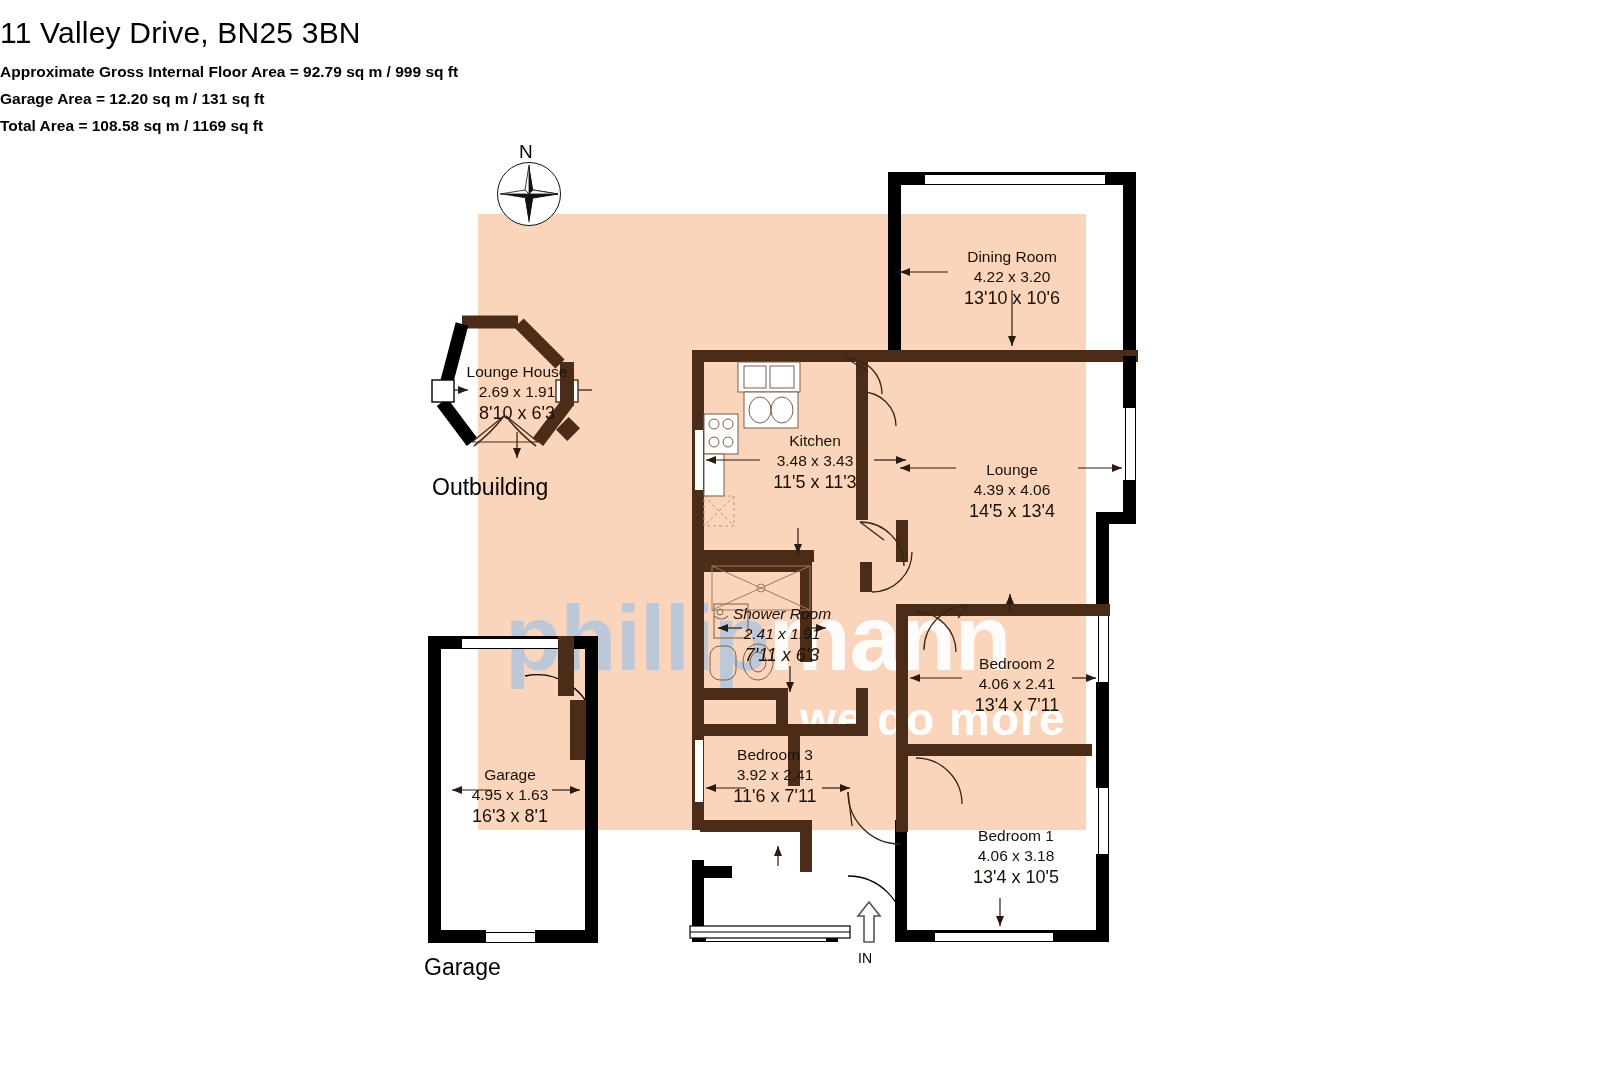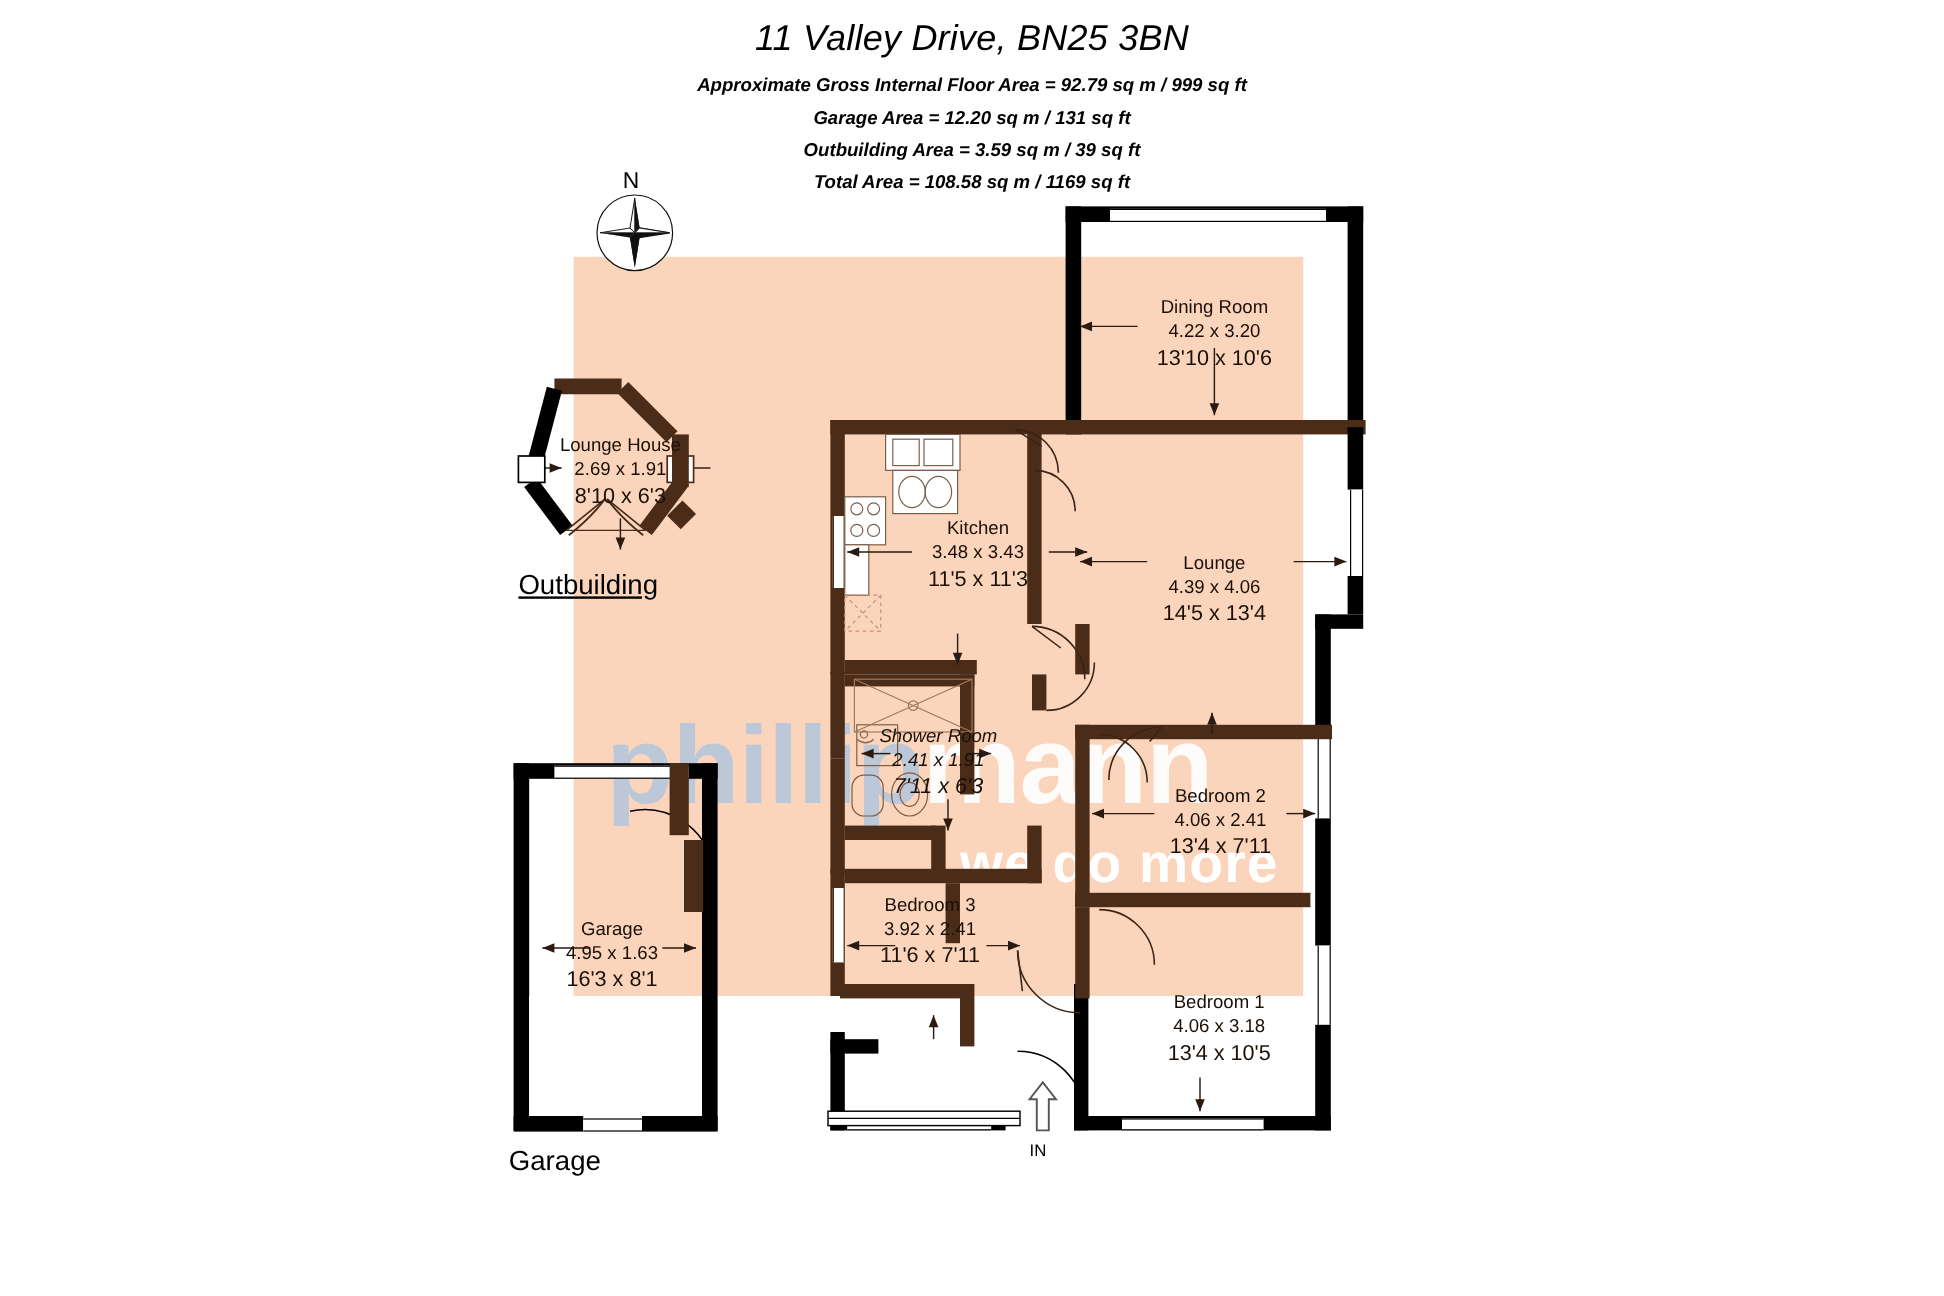--- a/index.html
+++ b/index.html
@@ -4,21 +4,21 @@
 <style>
   html,body{margin:0;padding:0;background:#ffffff;}
   body{
     width:1620px;height:1080px;position:relative;overflow:hidden;
     font-family:"Liberation Sans","DejaVu Sans",sans-serif;
     color:#000000;
   }
   #plan-root{position:absolute;inset:0;}
 
   
-  .header{position:absolute;left:0;top:0;width:1620px;text-align:center;font-style:italic;}
+  .header{position:absolute;left:0;top:0;width:1620px;}
   .title{font-size:30px;letter-spacing:.2px;margin-top:16px;color:#000;}
   .sub{font-size:15.5px;font-weight:bold;margin-top:9px;}
   .sub.s1{margin-top:13px;}
 
   
   .footer{position:absolute;left:0;top:1032px;width:1620px;text-align:center;
           font-size:15px;color:#111;}
 
   
   .abs{position:absolute;}
@@ -59,21 +59,20 @@
 </style>
 </head>
 <body>
 
 <div id="plan-root">
 
   <div class="header">
     <div class="title">11 Valley Drive, BN25 3BN</div>
     <div class="sub s1">Approximate Gross Internal Floor Area = 92.79 sq m / 999 sq ft</div>
     <div class="sub">Garage Area = 12.20 sq m / 131 sq ft</div>
-    <div class="sub">Outbuilding Area = 3.59 sq m / 39 sq ft</div>
     <div class="sub">Total Area = 108.58 sq m / 1169 sq ft</div>
   </div>
 
   <div class="fill" style="left:478px;top:214px;width:608px;height:616px;"></div>
 
   <div class="wm wm1"><span>phillip</span><b>mann</b></div>
   <div class="wm wm2">we do more</div>
 
   <div class="northlabel">N</div>
   <div class="compass">
@@ -373,17 +372,17 @@
     <div class="l2">2.69 x 1.91</div>
     <div class="l3">8'10 x 6'3</div>
   </div>
 
   <div class="cap" style="left:510px;top:765px;transform:translateX(-50%);">
     <div class="l1">Garage</div>
     <div class="l2">4.95 x 1.63</div>
     <div class="l3">16'3 x 8'1</div>
   </div>
 
-  <div class="bigcap" style="left:432px;top:474px;text-decoration:underline;">Outbuilding</div>
+  <div class="bigcap" style="left:432px;top:474px;">Outbuilding</div>
   <div class="bigcap" style="left:424px;top:954px;">Garage</div>
 
 
 </div>
 
 </body></html>

